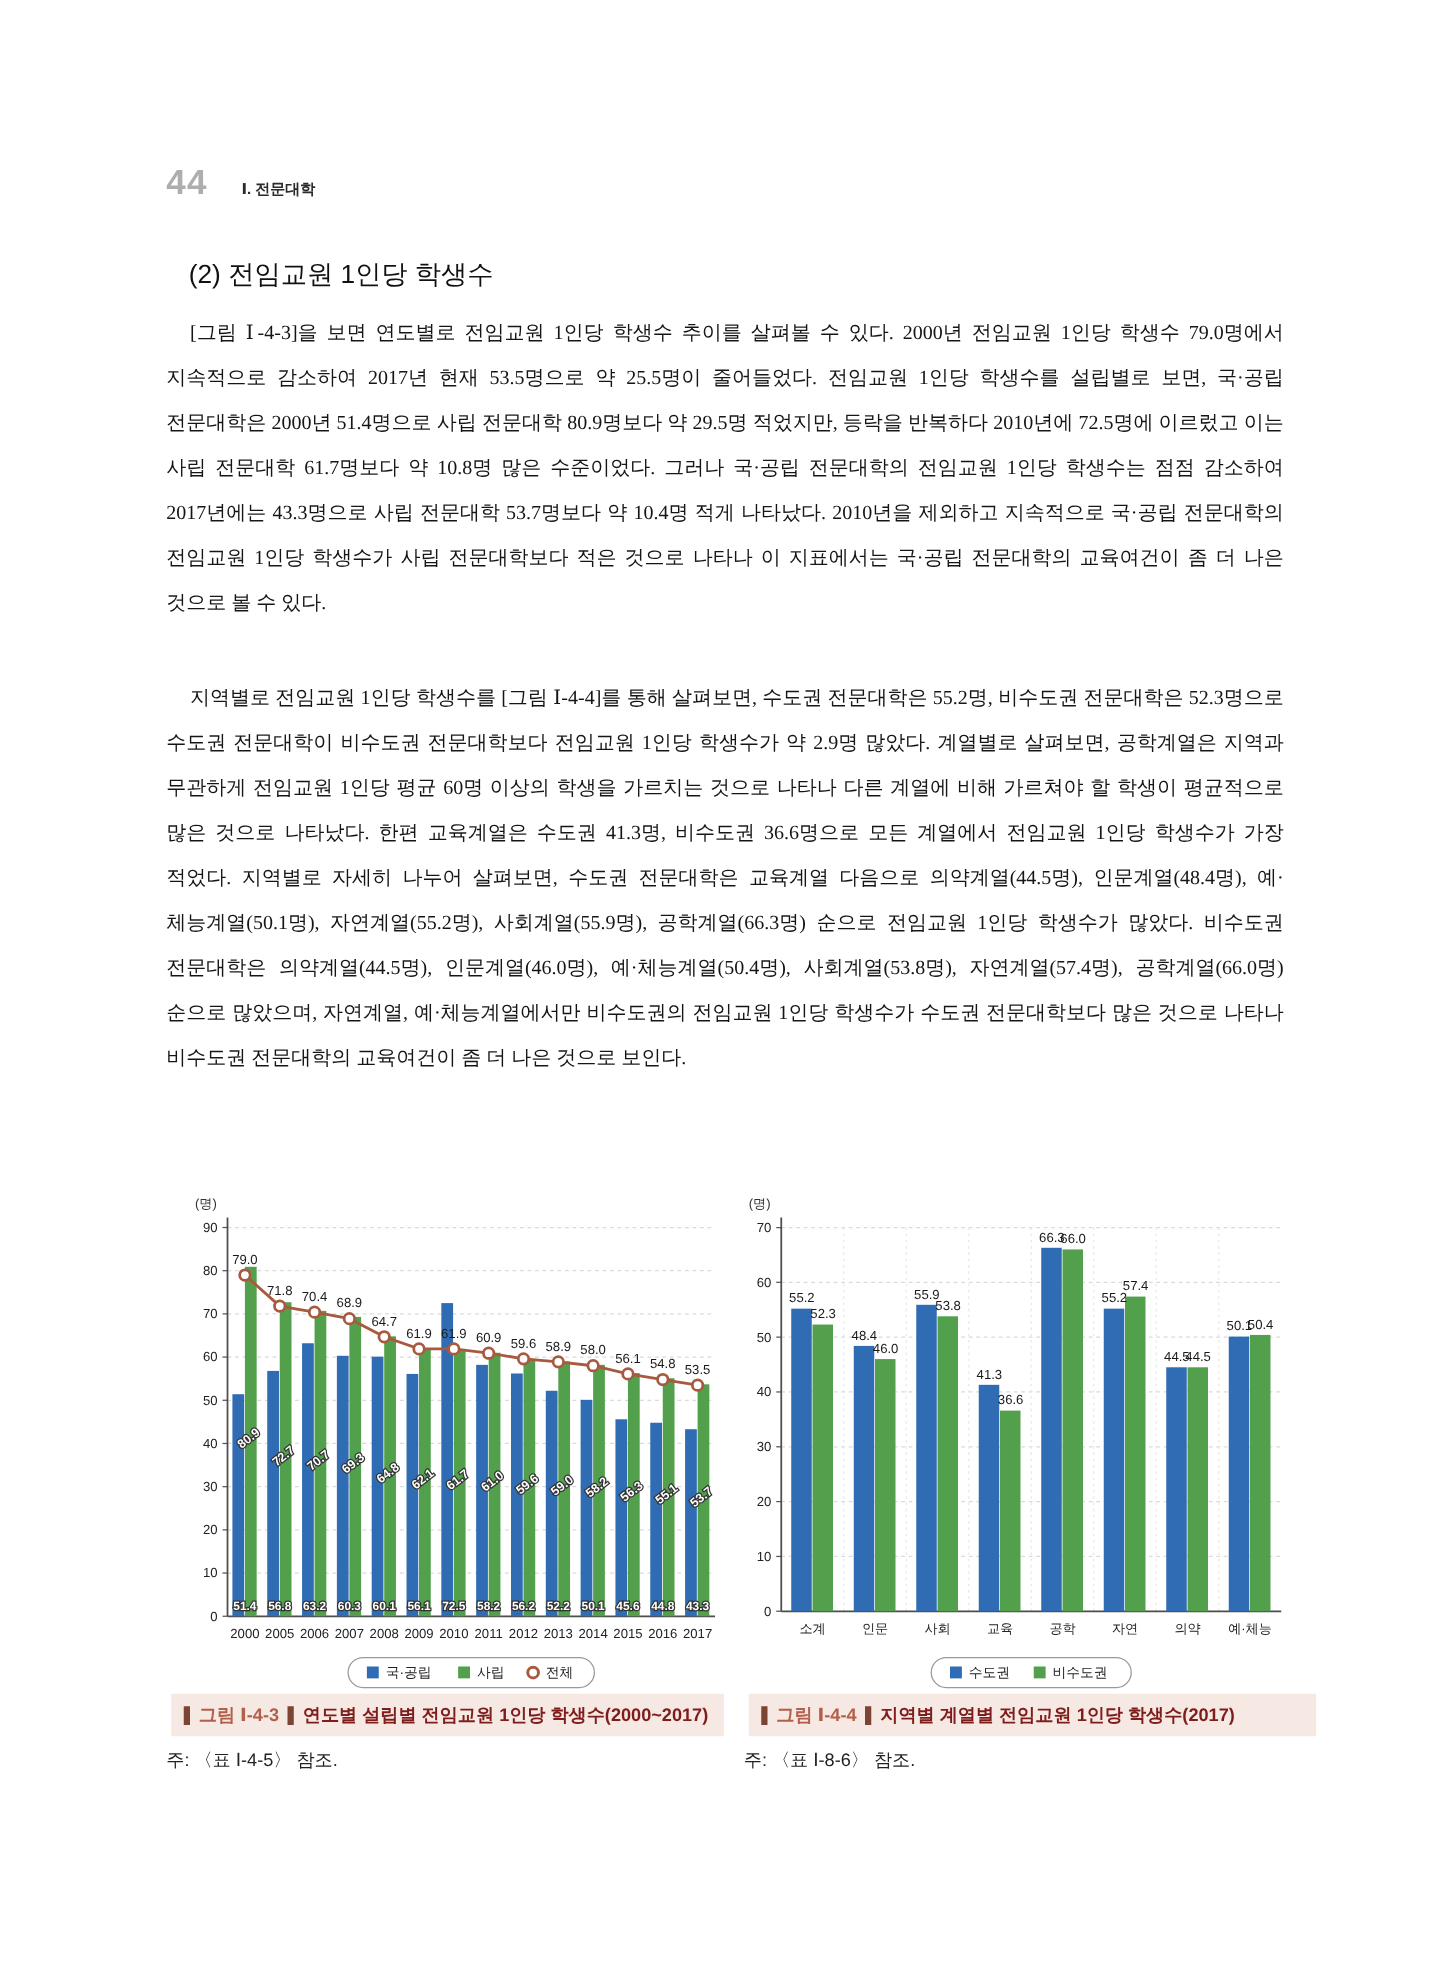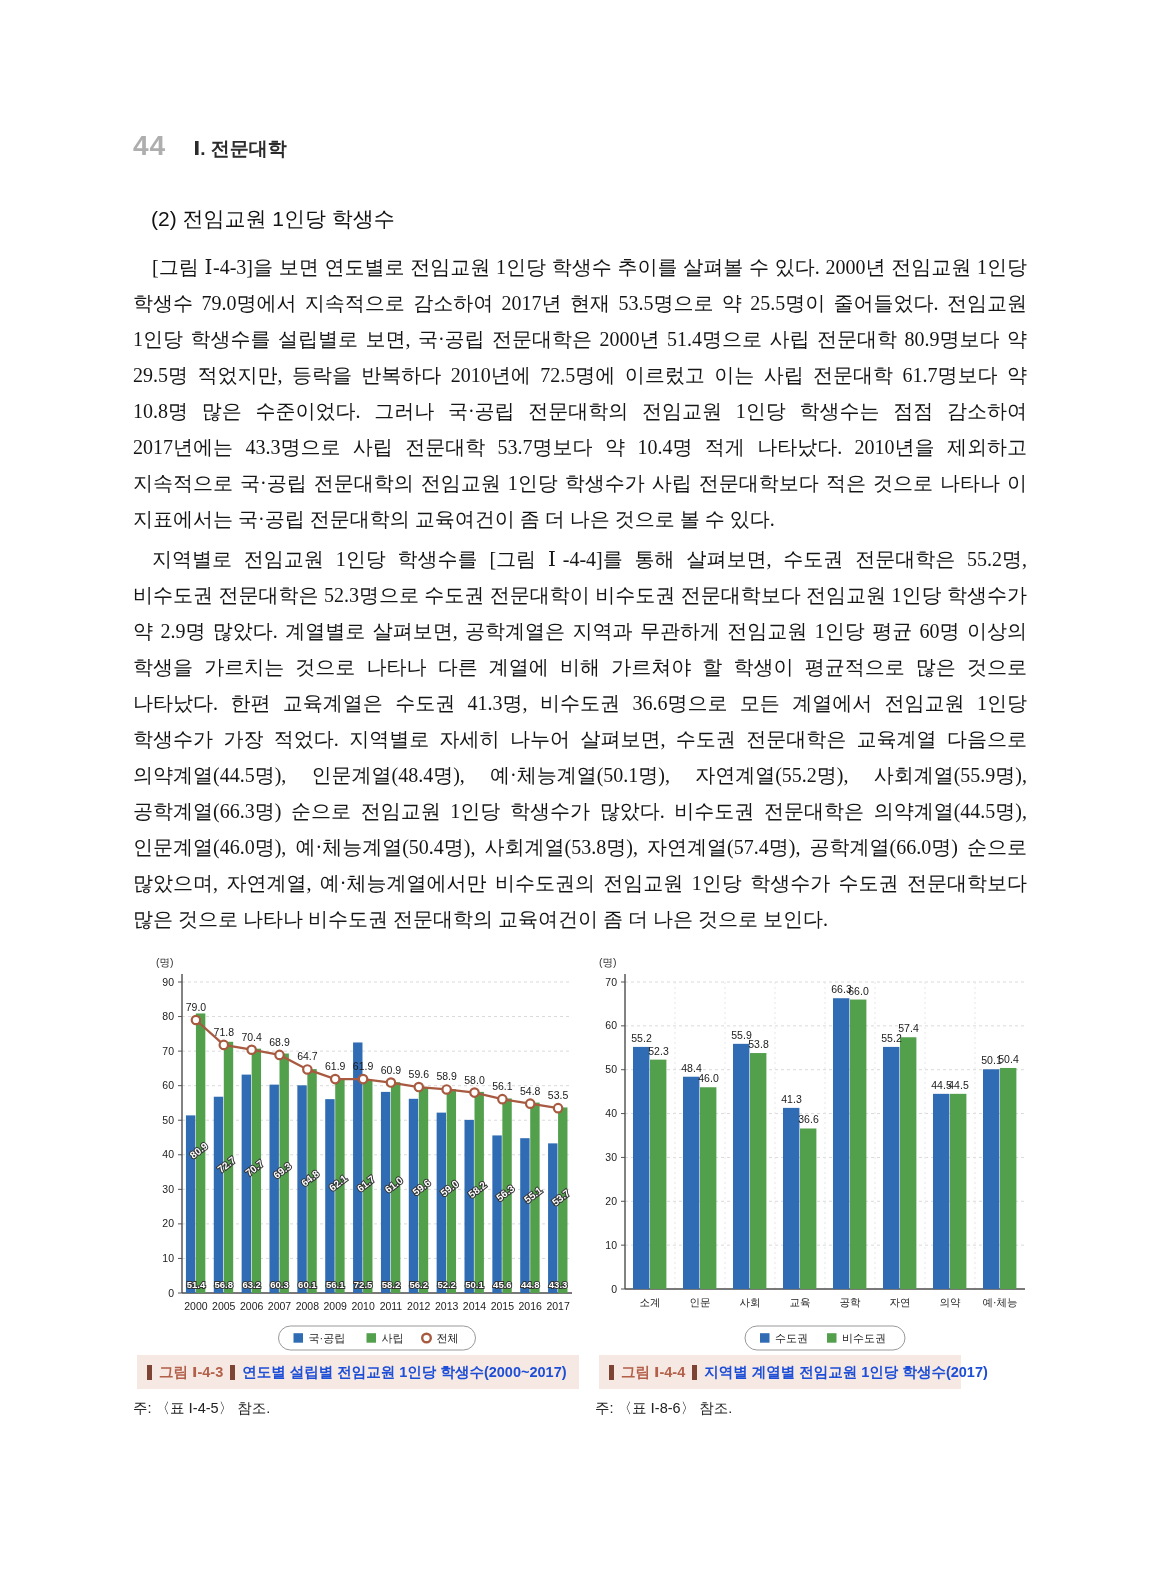--- a/index.html
+++ b/index.html
@@ -3,43 +3,43 @@
 <meta charset="utf-8">
 <style>
   * { margin:0; padding:0; box-sizing:border-box; }
   html,body { background:#ffffff; }
   #page {
     position:relative; width:1159px; height:1571px; background:#ffffff;
     font-family:"Liberation Sans","DejaVu Sans",sans-serif; overflow:hidden;
   }
   .page-header { position:absolute; left:133px; top:130px; display:flex; align-items:baseline; gap:27px; }
   .page-num { font-size:28px; font-weight:bold; color:#aeaeae; letter-spacing:1px; }
-  .chapter { font-size:19px; color:#2b2b2b; font-weight:bold; }
+  .chapter { font-size:12px; color:#2b2b2b; font-weight:bold; }
   .section-heading { position:absolute; left:151px; top:205px; font-size:21px; font-weight:normal; color:#111; }
   .body-text {
     position:absolute; left:133px; width:894px;
     font-family:"Liberation Serif","DejaVu Serif",serif;
-    font-size:20px; line-height:36px; color:#151515;
+    font-size:16px; line-height:36px; color:#151515;
     text-align:justify; text-indent:19px; word-break:keep-all;
   }
   #para1 { top:249px; }
   #para2 { top:541px; }
   .chart-figure { position:absolute; top:952px; }
   #figure1 { left:148px; }
   #figure2 { left:591px; }
   svg text { font-family:"Liberation Sans","DejaVu Sans",sans-serif; }
   .fig-caption {
     position:absolute; top:1355px; height:34px; background:#f6e8e2;
     display:flex; align-items:center; gap:7px; padding:12px 10px;
   }
   #caption1 { left:137px; width:442px; }
-  #caption2 { left:599px; width:362px; }
+  #caption2 { left:599px; width:454px; }
   .cbar { display:inline-block; width:5px; height:15px; background:#7d4433; flex:0 0 auto; }
   .clabel { font-size:14.5px; font-weight:bold; color:#b2604a; white-space:nowrap; }
-  .ctitle { font-size:14.5px; font-weight:bold; color:#1d4ed8; white-space:nowrap; }
+  .ctitle { font-size:14.5px; font-weight:bold; color:#7f1d1d; white-space:nowrap; }
   .fig-note { position:absolute; top:1399px; font-size:14.5px; color:#222;text-align:center; }
   #note1 { left:133px; }
   #note2 { left:595px; }
 </style>
 </head>
 <body>
 
 <div id="page">
 
   <div class="page-header">

